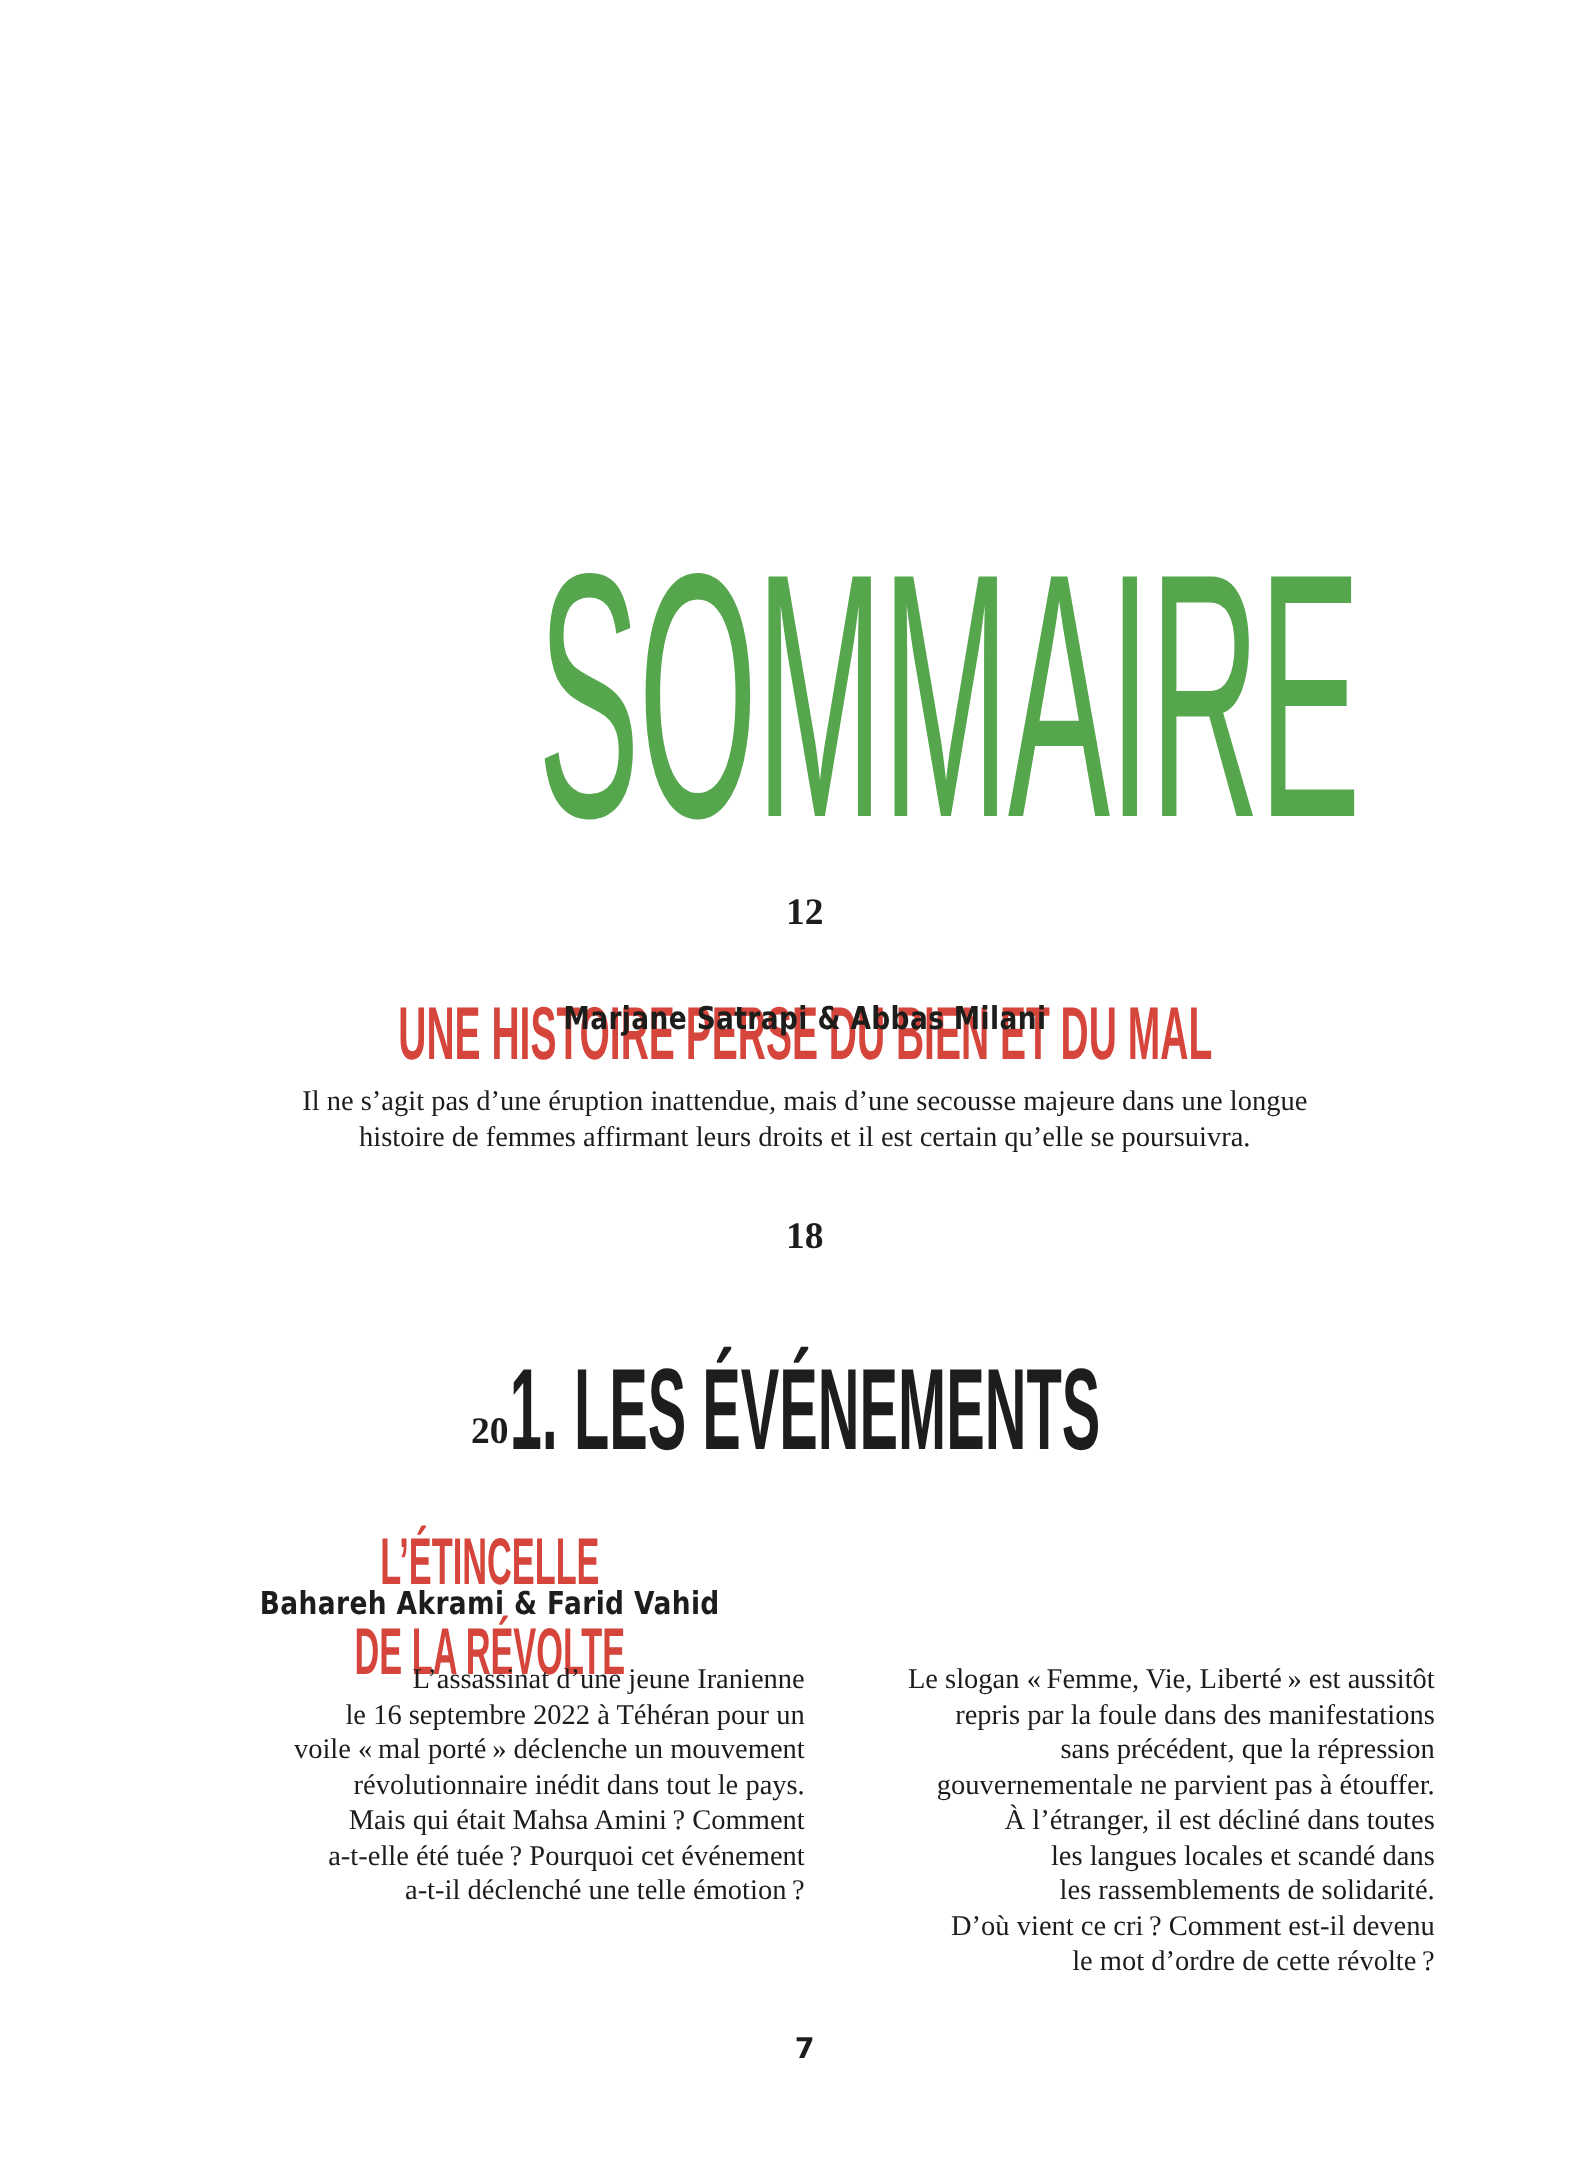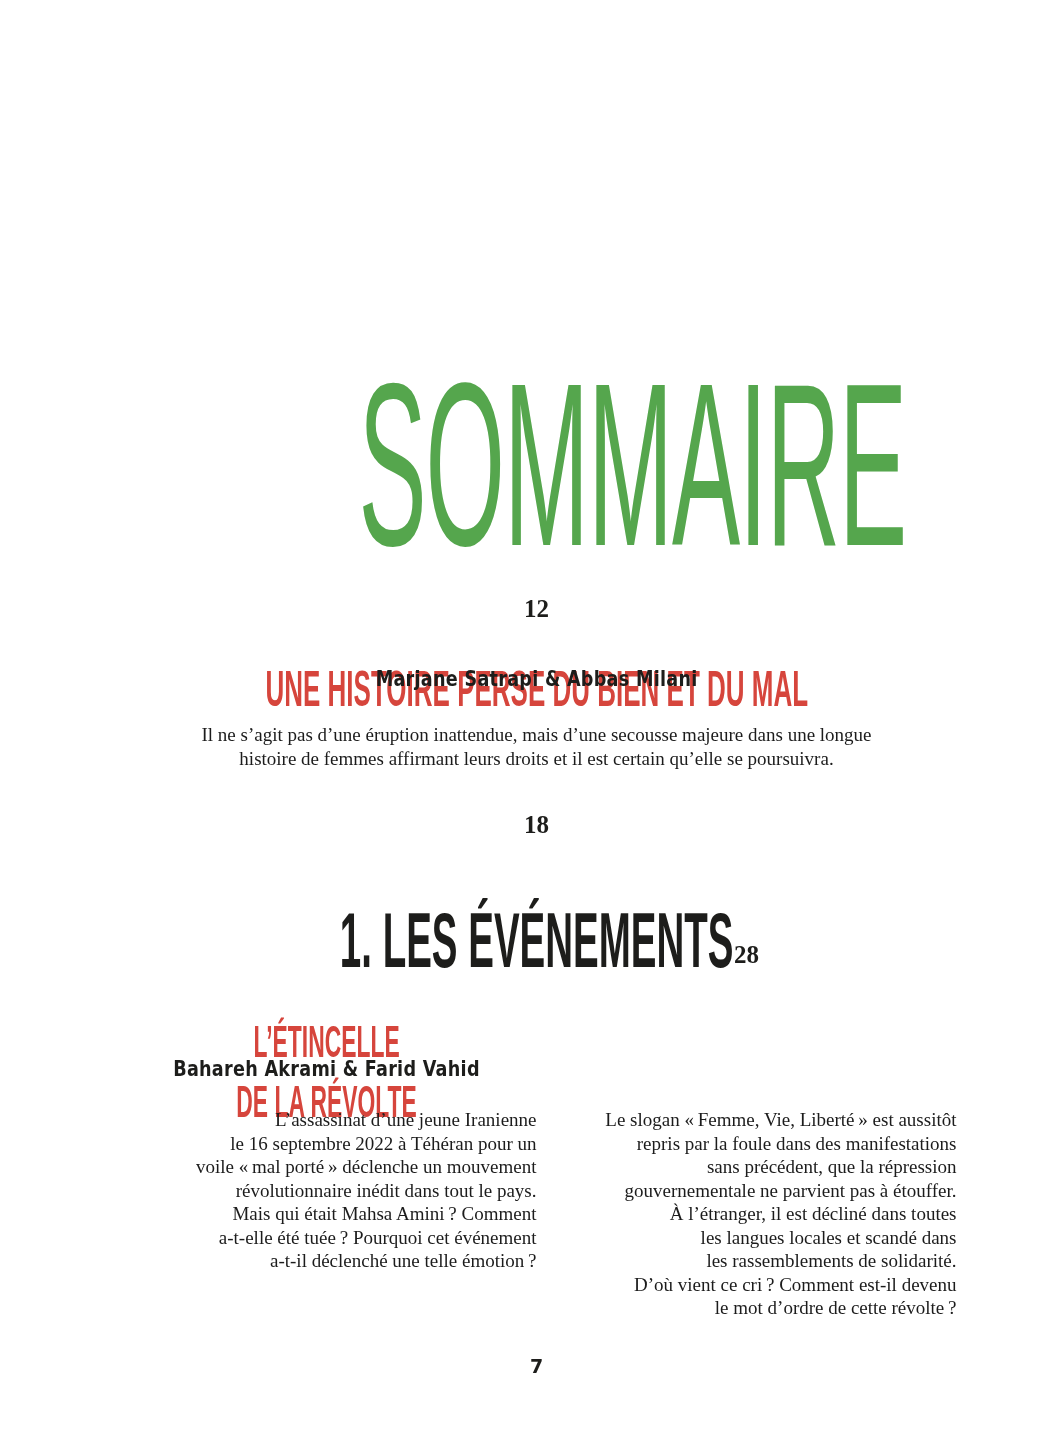--- a/index.html
+++ b/index.html
@@ -71,34 +71,34 @@
     <p class="block desc desc-intro">Il ne s’agit pas d’une éruption inattendue, mais d’une secousse majeure dans une longue
 histoire de femmes affirmant leurs droits et il est certain qu’elle se poursuivra.</p>
 
     <div class="block pagenum n18">18</div>
     <h2 class="block part-title"><span class="cx">1. LES ÉVÉNEMENTS</span></h2>
 
     <div class="block columns">
       <div class="columns-inner">
 
         <section class="col">
+          <div class="pagenum">20</div>
           <h3 class="red-title"><span class="cx">L’ÉTINCELLE
 DE LA RÉVOLTE</span></h3>
           <div class="authors"><span class="cx">Bahareh Akrami &amp; Farid Vahid</span></div>
           <p class="desc">L’assassinat d’une jeune Iranienne
 le 16 septembre 2022 à Téhéran pour un
 voile « mal porté » déclenche un mouvement
 révolutionnaire inédit dans tout le pays.
 Mais qui était Mahsa Amini ? Comment
 a-t-elle été tuée ? Pourquoi cet événement
 a-t-il déclenché une telle émotion ?</p>
         </section>
 
         <section class="col">
-          <div class="pagenum">28</div>
           <p class="desc">Le slogan « Femme, Vie, Liberté » est aussitôt
 repris par la foule dans des manifestations
 sans précédent, que la répression
 gouvernementale ne parvient pas à étouffer.
 À l’étranger, il est décliné dans toutes
 les langues locales et scandé dans
 les rassemblements de solidarité.
 D’où vient ce cri ? Comment est-il devenu
 le mot d’ordre de cette révolte ?</p>
         </section>

